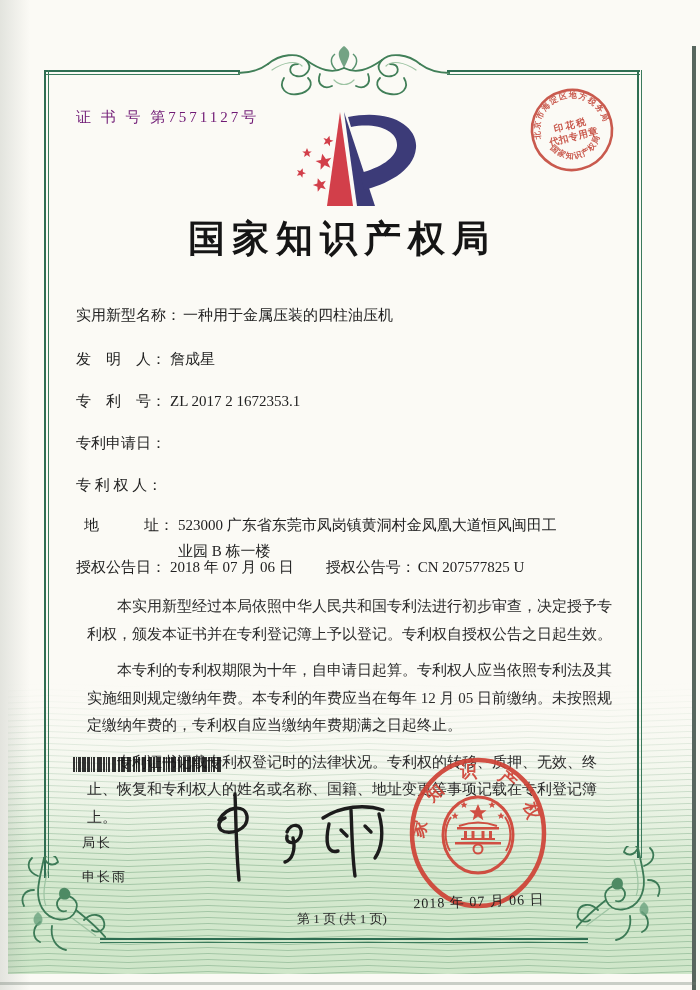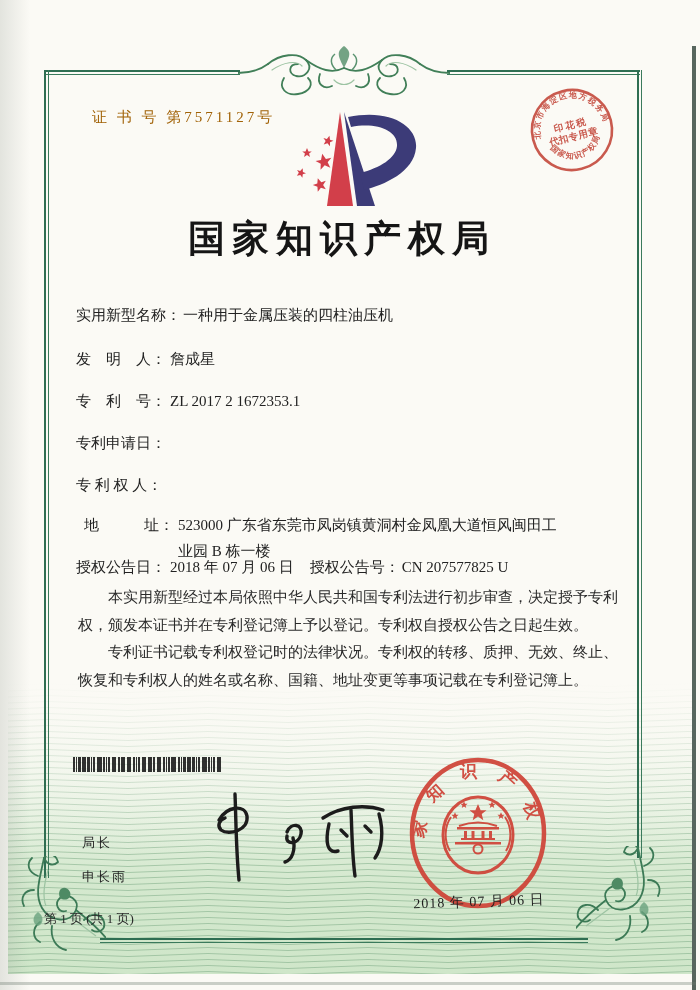--- a/index.html
+++ b/index.html
@@ -18,32 +18,32 @@
   
   .fr-h{height:2px;border-top:2px solid #2f6e52;border-bottom:1px solid #3a7a5c;background:transparent;}
   .fr-v{width:2px;border-left:2px solid #2f6e52;border-right:1px solid #3a7a5c;background:transparent;}
   
   .band{left:8px;top:682px;width:684px;height:292px;
     background:linear-gradient(to bottom,rgba(216,236,211,0) 0%,rgba(216,236,211,0.45) 30%,rgba(205,229,199,0.85) 70%,#cfe6c9 100%);}
   .band svg{position:absolute;left:0;top:0;}
   .band .fade{position:absolute;left:0;top:0;width:100%;height:60%;
     background:linear-gradient(to bottom,#fbfaf5 0%,rgba(251,250,245,0.55) 45%,rgba(251,250,245,0) 100%);}
   
-  .certno{left:92px;top:108px;font-size:15px;letter-spacing:3px;color:#a16207;}
+  .certno{left:76px;top:108px;font-size:15px;letter-spacing:3px;color:#701a75;}
   .title{left:44px;top:214px;width:596px;text-align:center;font-size:37px;font-weight:700;
     letter-spacing:7px;color:#151515;}
   .frow{left:76px;width:560px;display:flex;align-items:flex-start;font-size:15px;line-height:26px;color:#222;}
   .frow .lbl{flex:0 0 92px;white-space:nowrap;}
   .frow .val{margin-left:2px;}
   .frow .val.addr{width:382px;}
-  .pair2{display:flex;margin-left:16px;}
+  .pair2{display:flex;margin-left:32px;}
   .paras{left:78px;top:584px;width:550px;font-size:15px;line-height:27.5px;color:#2a2a2a;}
-  .paras p{margin:0;text-indent:2em;}
+  .paras p{margin:9px;text-indent:2em;}
   .director{left:82px;font-size:13px;letter-spacing:2px;color:#1f1f1f;}
-  .footer{left:44px;top:910px;width:596px;font-size:13px;color:#2b2b2b;}
+  .footer{left:44px;top:910px;width:596px;text-align:center;font-size:13px;color:#2b2b2b;}
   .sealdate{left:404px;top:893px;width:150px;text-align:center;font-size:14px;color:#1e1e1e;
     transform:rotate(-2deg);letter-spacing:1px;}
   
   .barcode{left:73px;top:757px;width:150px;height:15px;opacity:.88;
     background:
       repeating-linear-gradient(90deg,#161616 0 2px,transparent 2px 5px),
       repeating-linear-gradient(90deg,#161616 0 1px,transparent 1px 7px),
       repeating-linear-gradient(90deg,#161616 0 1px,transparent 1px 3px);}
 </style>
 </head>
@@ -199,20 +199,21 @@
   <span class="lbl">授权公告日：</span>
   <span class="val">2018 年 07 月 06 日</span>
   <span class="pair2">
     <span class="lbl" style="flex-basis:auto;">授权公告号：</span>
     <span class="val">CN 207577825 U</span>
   </span>
 </div>
 
 <div class="abs paras">
   <p>本实用新型经过本局依照中华人民共和国专利法进行初步审查，决定授予专利权，颁发本证书并在专利登记簿上予以登记。专利权自授权公告之日起生效。</p>
+  <p>本专利的专利权期限为十年，自申请日起算。专利权人应当依照专利法及其实施细则规定缴纳年费。本专利的年费应当在每年 12 月 05 日前缴纳。未按照规定缴纳年费的，专利权自应当缴纳年费期满之日起终止。</p>
   <p>专利证书记载专利权登记时的法律状况。专利权的转移、质押、无效、终止、恢复和专利权人的姓名或名称、国籍、地址变更等事项记载在专利登记簿上。</p>
 </div>
 
 <div class="abs barcode"></div>
 
 <div class="abs director" style="top:834px;">局长</div>
 <div class="abs director" style="top:868px;">申长雨</div>
 
 <svg class="abs" style="left:195px;top:788px;" width="200" height="100" viewBox="0 0 200 100">
   <g fill="none" stroke="#1c1c1c" stroke-width="3.4" stroke-linecap="round" stroke-linejoin="round">

